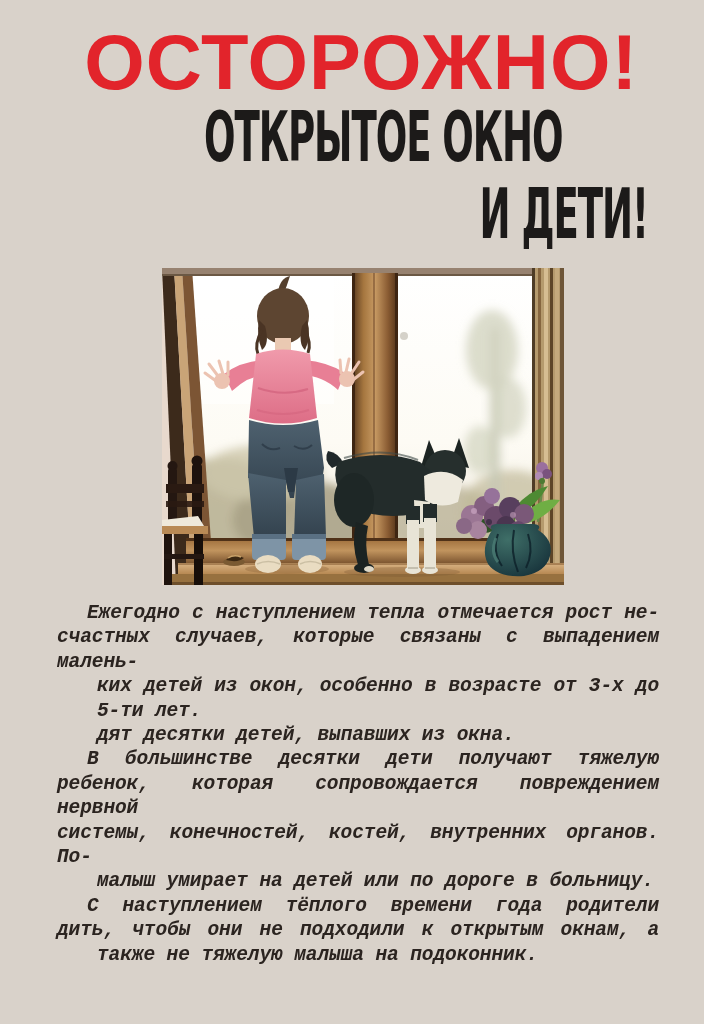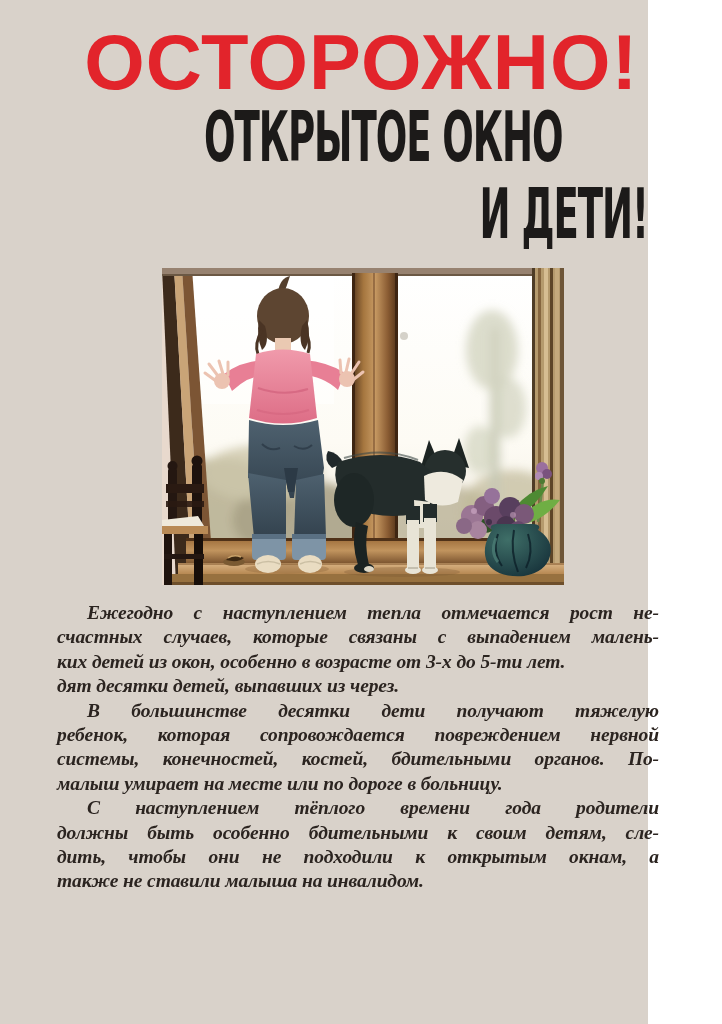--- a/index.html
+++ b/index.html
@@ -1,38 +1,38 @@
 <!DOCTYPE html>
 <html><head>
 <meta charset="utf-8">
 <style>
   html,body{margin:0;padding:0;}
   body{width:722px;height:1024px;overflow:hidden;font-family:"Liberation Sans",sans-serif;}
-  .page{position:relative;width:648px;height:1024px;background:#d9d2ca;}
+  .page{position:relative;width:704px;height:1024px;background:#d9d2ca;}
   .title-warning{
     position:absolute;top:24px;left:0;width:722px;text-align:center;
     font-family:"Liberation Sans",sans-serif;font-weight:bold;
     font-size:77px;line-height:1;letter-spacing:1px;white-space:nowrap;
   }
   .title-warning span{display:inline-block;transform:scaleX(1.01);transform-origin:center;}
   .title-main{
     position:absolute;top:99px;left:0;width:722px;text-align:right;
     font-family:"DejaVu Sans",sans-serif;font-weight:bold;
     line-height:77px;font-size:70px;white-space:nowrap;
   }
   .title-main .cond{display:inline-block;transform:scaleX(0.53);transform-origin:center;letter-spacing:-2px;}
   .photo{position:absolute;left:162px;top:268px;width:402px;height:317px;}
   .photo svg{display:block;width:402px;height:317px;}
   .article{
     position:absolute;left:57px;top:601px;width:602px;
-    font-family:Liberation Serif, serif;font-weight:bold;font-style:italic;
+    font-family:Liberation Mono, monospace;font-weight:bold;font-style:italic;
     font-size:19.5px;line-height:24.4px;letter-spacing:-0.1px;
   }
   .article .line{text-align:justify;text-align-last:justify;white-space:normal;}
-  .article .line.para-end{text-align-last:left;}
+  .article .line.para-end{text-align-last:left;margin-left:40px;}
   .article .line.first{text-indent:30px;}
 </style>
 </head>
 <body>
 
 <div class="page" style="background: rgb(217, 210, 202);">
 
   <div class="title-warning" style="color: rgb(226, 36, 43);">
     <span>ОСТОРОЖНО!</span>
   </div>
@@ -246,29 +246,28 @@
     </svg>
   </div>
 
   <div class="article" style="color: rgb(43, 36, 32);">
       <div>
         <div class="line first">Ежегодно с наступлением тепла отмечается рост не-</div>
         <div class="line">счастных случаев, которые связаны с выпадением малень-</div>
         <div class="line para-end">ких детей из окон, особенно в возрасте от 3-х до 5-ти лет.</div>
       </div>
       <div>
-        <div class="line para-end">дят десятки детей, выпавших из через.</div>
+        <div class="line para-end">дят десятки детей, выпавших из окна.</div>
       </div>
       <div>
         <div class="line first">В большинстве десятки дети получают тяжелую</div>
         <div class="line">ребенок, которая сопровождается повреждением нервной</div>
-        <div class="line">системы, конечностей, костей, бдительными органов. По-</div>
-        <div class="line para-end">малыш умирает на месте или по дороге в больницу.</div>
+        <div class="line">системы, конечностей, костей, внутренних органов. По-</div>
+        <div class="line para-end">малыш умирает на детей или по дороге в больницу.</div>
       </div>
       <div>
         <div class="line first">С наступлением тёплого времени года родители</div>
-        <div class="line">должны быть особенно бдительными к своим детям, сле-</div>
         <div class="line">дить, чтобы они не подходили к открытым окнам, а</div>
-        <div class="line para-end">также не ставили малыша на инвалидом.</div>
+        <div class="line para-end">также не тяжелую малыша на подоконник.</div>
       </div>
     </div>
 
 </div>
 
 </body></html>

